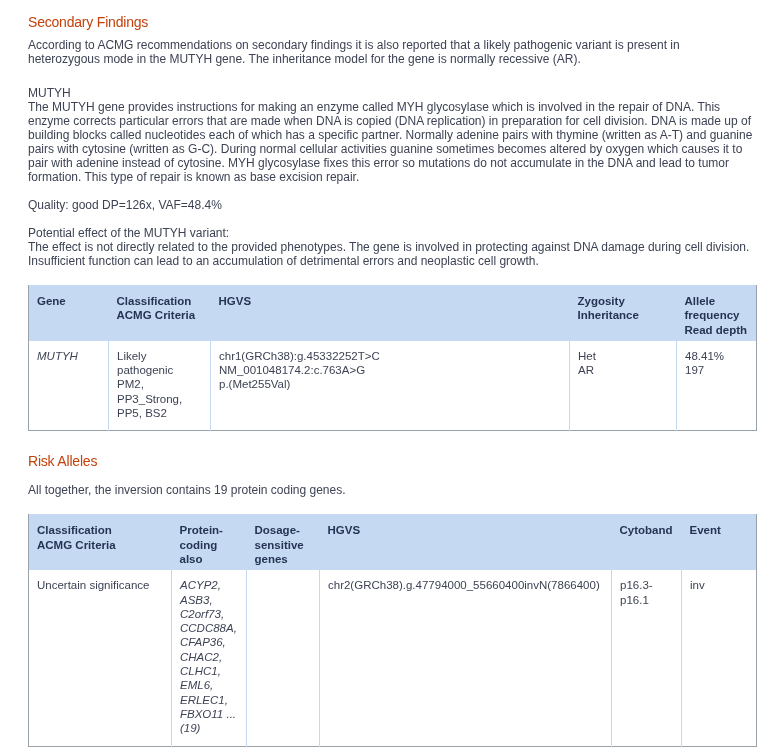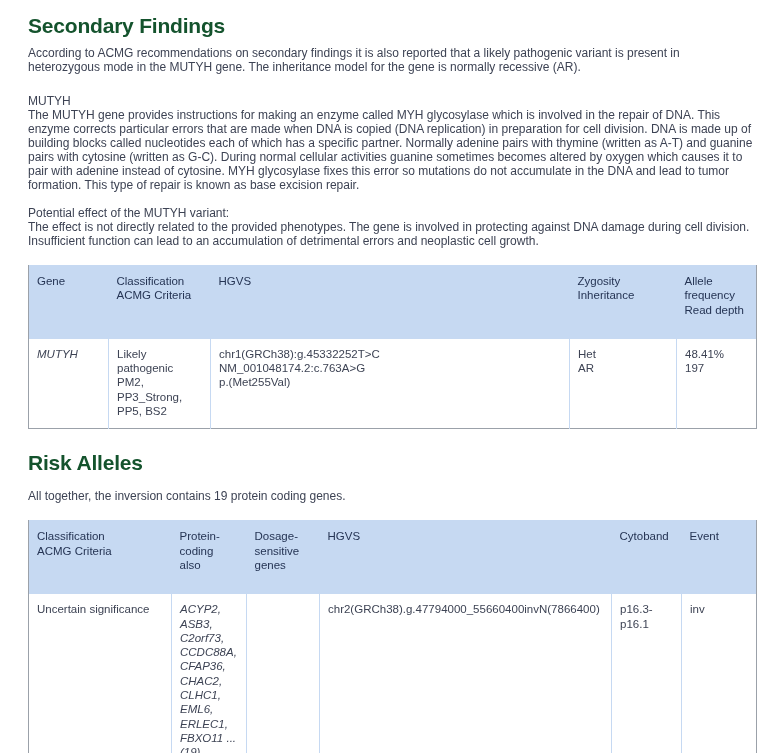--- a/index.html
+++ b/index.html
@@ -7,23 +7,23 @@
     margin: 0; padding: 0;
     width: 777px; height: 753px;
     background: #ffffff;
     font-family: "Liberation Sans", "DejaVu Sans", sans-serif;
     color: #3d4354;
     overflow: hidden;
   }
   .page { padding: 14px 22px 0 28px; width: 777px; }
 
   .section-title {
-    color: #14532d;
-    font-size: 21px;
-    font-weight: bold;
+    color: #c2410c;
+    font-size: 14px;
+    font-weight: normal;
     letter-spacing: -0.2px;
     margin: 0 0 8px 0;
   }
   .txt {
     font-size: 12px;
     line-height: 14px;
     margin: 0;
     white-space: pre-line;
     max-width: 728px;
   }
@@ -38,24 +38,24 @@
     margin-top: 17px;
     border-left: 1px solid #9ba1a9;
     border-right: 1px solid #9ba1a9;
     border-bottom: 1px solid #9ba1a9;
     font-size: 11.5px;
     line-height: 14.3px;
   }
   table.report-table th {
     background: #c6d9f2;
     color: #253454;
-    font-weight: normal;
+    font-weight: bold;
     text-align: left;
     vertical-align: top;
-    padding: 9px 8px 22px 8px;
+    padding: 9px 8px 4px 8px;
     height: 53px;
     white-space: pre-line;
     border: none;
   }
   table.report-table td {
     vertical-align: top;
     padding: 8px 8px 10px 8px;
     border-left: 1px solid #c6d9f2;
     white-space: pre-line;
     color: #3d4354;
@@ -70,20 +70,21 @@
 
   <h1 class="section-title">Secondary Findings</h1>
 
   <p class="txt">According to ACMG recommendations on secondary findings it is also reported that a likely pathogenic variant is present in heterozygous mode in the MUTYH gene. The inheritance model for the gene is normally recessive (AR).</p>
 
   <div class="mt-block">
     <div class="txt">MUTYH</div>
     <p class="txt">The MUTYH gene provides instructions for making an enzyme called MYH glycosylase which is involved in the repair of DNA. This enzyme corrects particular errors that are made when DNA is copied (DNA replication) in preparation for cell division. DNA is made up of building blocks called nucleotides each of which has a specific partner. Normally adenine pairs with thymine (written as A-T) and guanine pairs with cytosine (written as G-C). During normal cellular activities guanine sometimes becomes altered by oxygen which causes it to pair with adenine instead of cytosine. MYH glycosylase fixes this error so mutations do not accumulate in the DNA and lead to tumor formation. This type of repair is known as base excision repair.</p>
   </div>
 
+  <p class="txt mt-line">Quality: good DP=126x, VAF=48.4%</p>
 
   <div class="mt-line">
     <div class="txt">Potential effect of the MUTYH variant:</div>
     <p class="txt">The effect is not directly related to the provided phenotypes. The gene is involved in protecting against DNA damage during cell division. Insufficient function can lead to an accumulation of detrimental errors and neoplastic cell growth.</p>
   </div>
 
   <table class="report-table">
     <colgroup>
       <col style="width:80px">
         <col style="width:102px">

